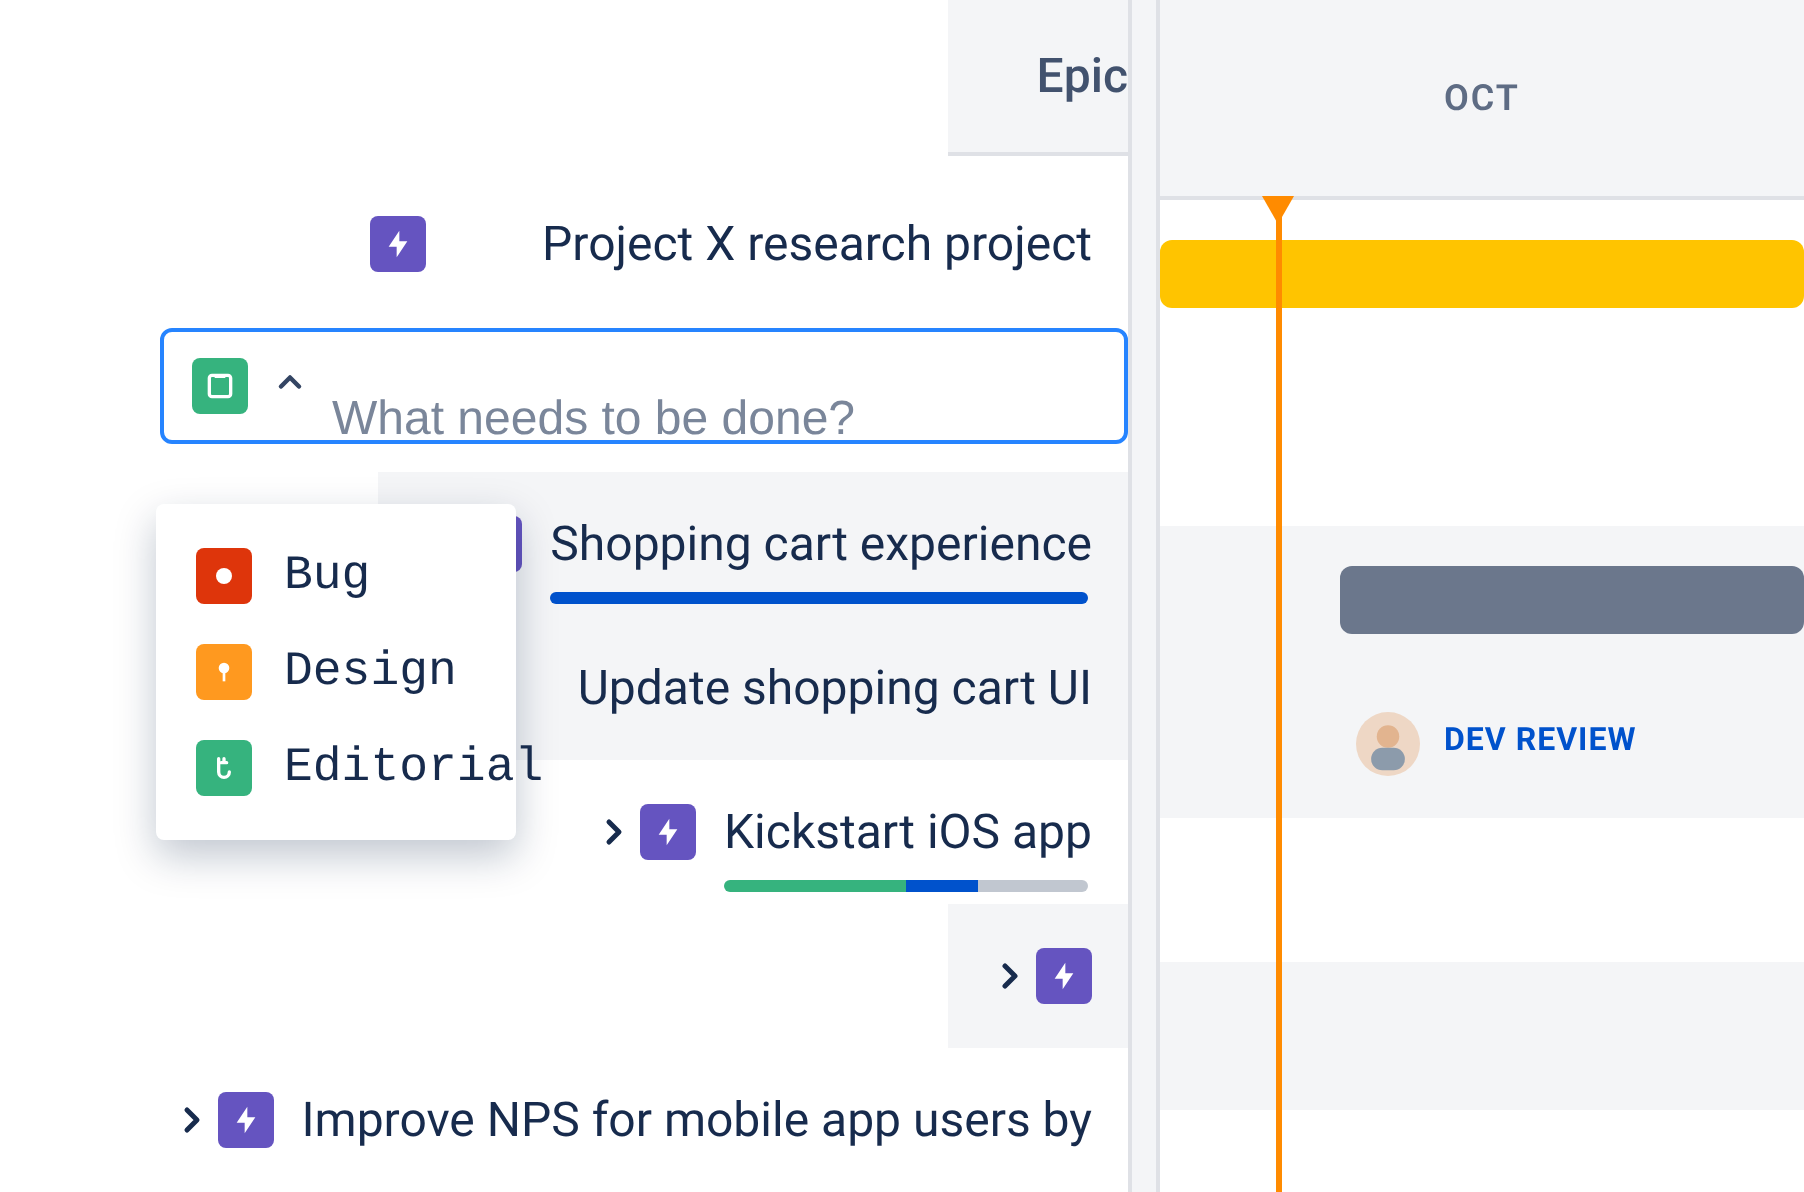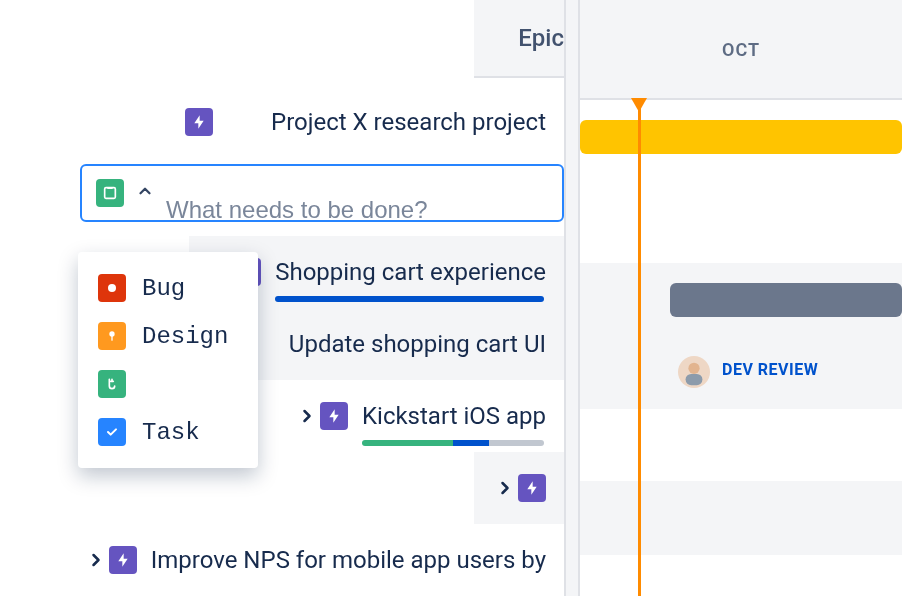--- a/index.html
+++ b/index.html
@@ -214,22 +214,15 @@
         </svg>
     </span>
     <span>Design</span>
   </div>
   <div class="opt">
     <span class="type-icon bg-green">
       <svg viewBox="0 0 24 24">
           <path d="M8 5 v10 a4 4 0 0 0 8 0 M12 5 v3 M10 8 h4" stroke="#fff" stroke-width="2.5" fill="none" stroke-linecap="round"></path>
         </svg>
     </span>
-  </div>
-  <div class="opt">
-    <span class="type-icon bg-blue">
-      <svg viewBox="0 0 24 24">
-          <path d="M6 12 L10 16 L18 8" stroke="#fff" stroke-width="3" fill="none" stroke-linecap="round" stroke-linejoin="round"></path>
-        </svg>
-    </span>
-    <span>Task</span>
+    <span>Editorial</span>
   </div>
 </div>
 
 </body></html>

